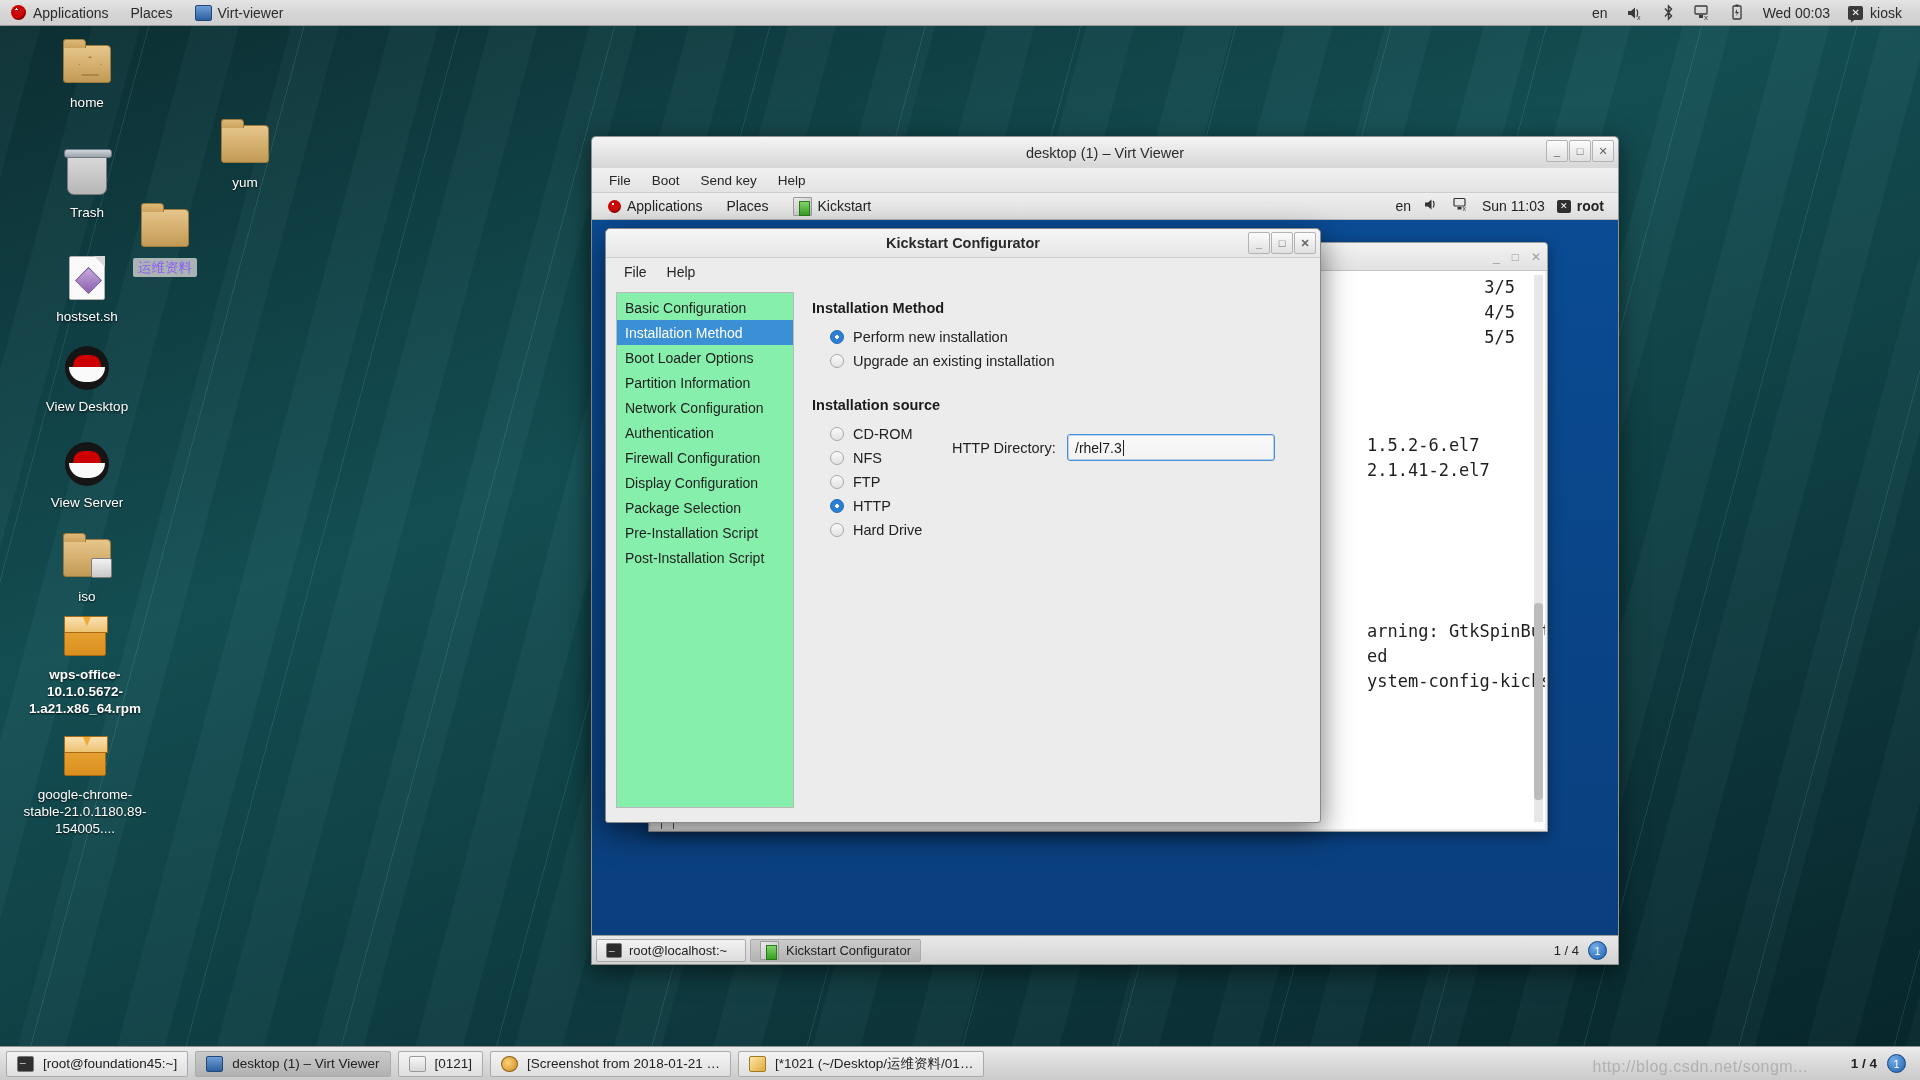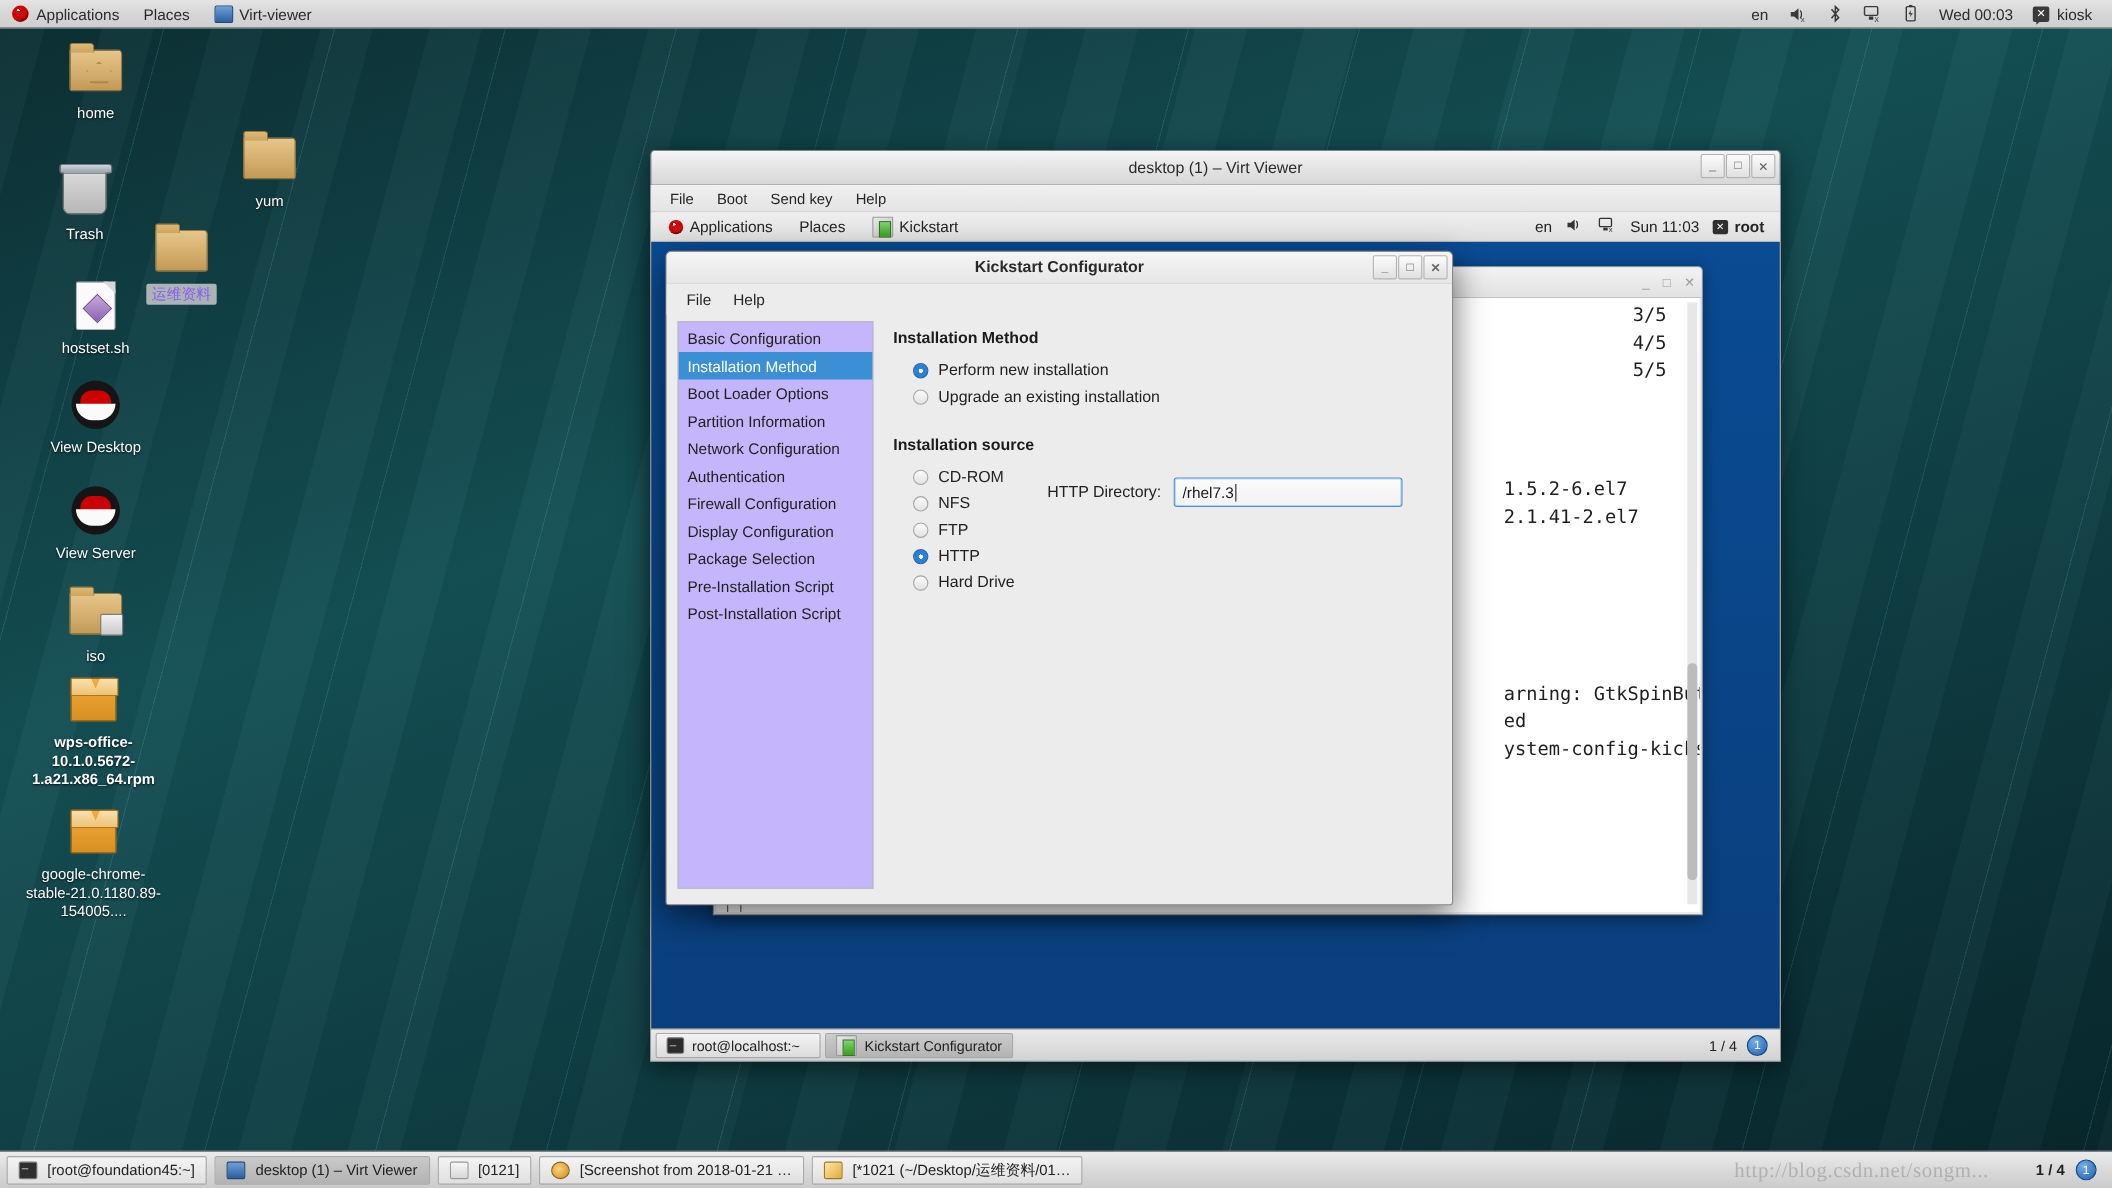--- a/index.html
+++ b/index.html
@@ -255,21 +255,21 @@
     display:flex; align-items:center; justify-content:center; position:relative;
     font-size:14.5px; font-weight:bold; color:#2a2a2a;
   }
   #ks-menubar {
     height:28px; display:flex; align-items:center; padding-left:8px;
     font-size:14px; color:#262626; background:#ececec;
   }
   #ks-menubar span { padding:3px 10px; }
   #ks-content { flex:1; display:flex; padding:6px 10px 14px 10px; gap:18px; }
   #ks-sidebar {
-    width:178px; background:#c4b5fd; border:1px solid #b9b9b9;
+    width:178px; background:#86efac; border:1px solid #b9b9b9;
     font-size:14px; color:#1f1f1f; padding-top:2px;
   }
   .ks-li { padding:4.5px 8px; white-space:nowrap; }
   .ks-li.selected { background:#3b8fd4; color:#fff; }
   #ks-main { flex:1; padding-top:8px; position:relative; font-size:14.5px; color:#222; }
   .sec-title { font-weight:bold; font-size:14.5px; color:#1c1c1c; margin-bottom:9px; }
   .radio-row { display:flex; align-items:center; gap:9px; padding:4px 0 4px 18px; }
   .radio {
     width:14px;height:14px;border-radius:50%;
     background:linear-gradient(180deg,#fbfbfb,#e2e2e2);
@@ -312,21 +312,21 @@
   .mini-ico { width:17px;height:16px;flex:none; border-radius:2px; }
   .ico-term { background:#2f2f2f; border:1px solid #777; position:relative; }
   .ico-term::after{content:"_";position:absolute;left:2px;top:-4px;color:#e2e2e2;font-size:10px;}
   .ico-monitor{ background:linear-gradient(180deg,#6f9fd8,#2b5f9e); border:1px solid #1f4876; }
   .ico-doc{ background:linear-gradient(180deg,#f7f7f7,#d7d7d7); border:1px solid #9a9a9a; }
   .ico-shot{ background:radial-gradient(circle at 40% 40%,#ffd27a,#c98a1e); border:1px solid #8d6212; border-radius:50%; }
   .ico-pencil{ background:linear-gradient(135deg,#ffe8a8,#e0a93d); border:1px solid #a07a22; }
 
   #watermark {
     position:absolute; right:112px; bottom:4px;
-    font-family:Liberation Serif, serif; font-size:19px;
+    font-family:Liberation Sans, sans-serif; font-size:16px;
     color:rgba(120,120,120,0.40); letter-spacing:.5px; white-space:nowrap;
     z-index:61; pointer-events:none;
   }
 </style>
 </head>
 <body>
 
 <div id="top-panel">
   <div class="tp-item">
     <span class="rh-logo"></span>
@@ -384,21 +384,21 @@
       <div class="folder home"></div>
     </div>
   <div>home</div>
 </div>
 <div class="desk-icon" style="left:190px; top:118px;">
   <div class="glyph">
       <div class="folder"></div>
     </div>
   <div>yum</div>
 </div>
-<div class="desk-icon" style="left:22px; top:148px;">
+<div class="desk-icon" style="left:32px; top:148px;">
   <div class="glyph">
       <div class="trash"></div>
     </div>
   <div>Trash</div>
 </div>
 <div class="desk-icon" style="left:110px; top:202px;">
   <div class="glyph">
       <div class="folder"></div>
     </div>
   <div><span class="label-hl">运维资料</span></div>

